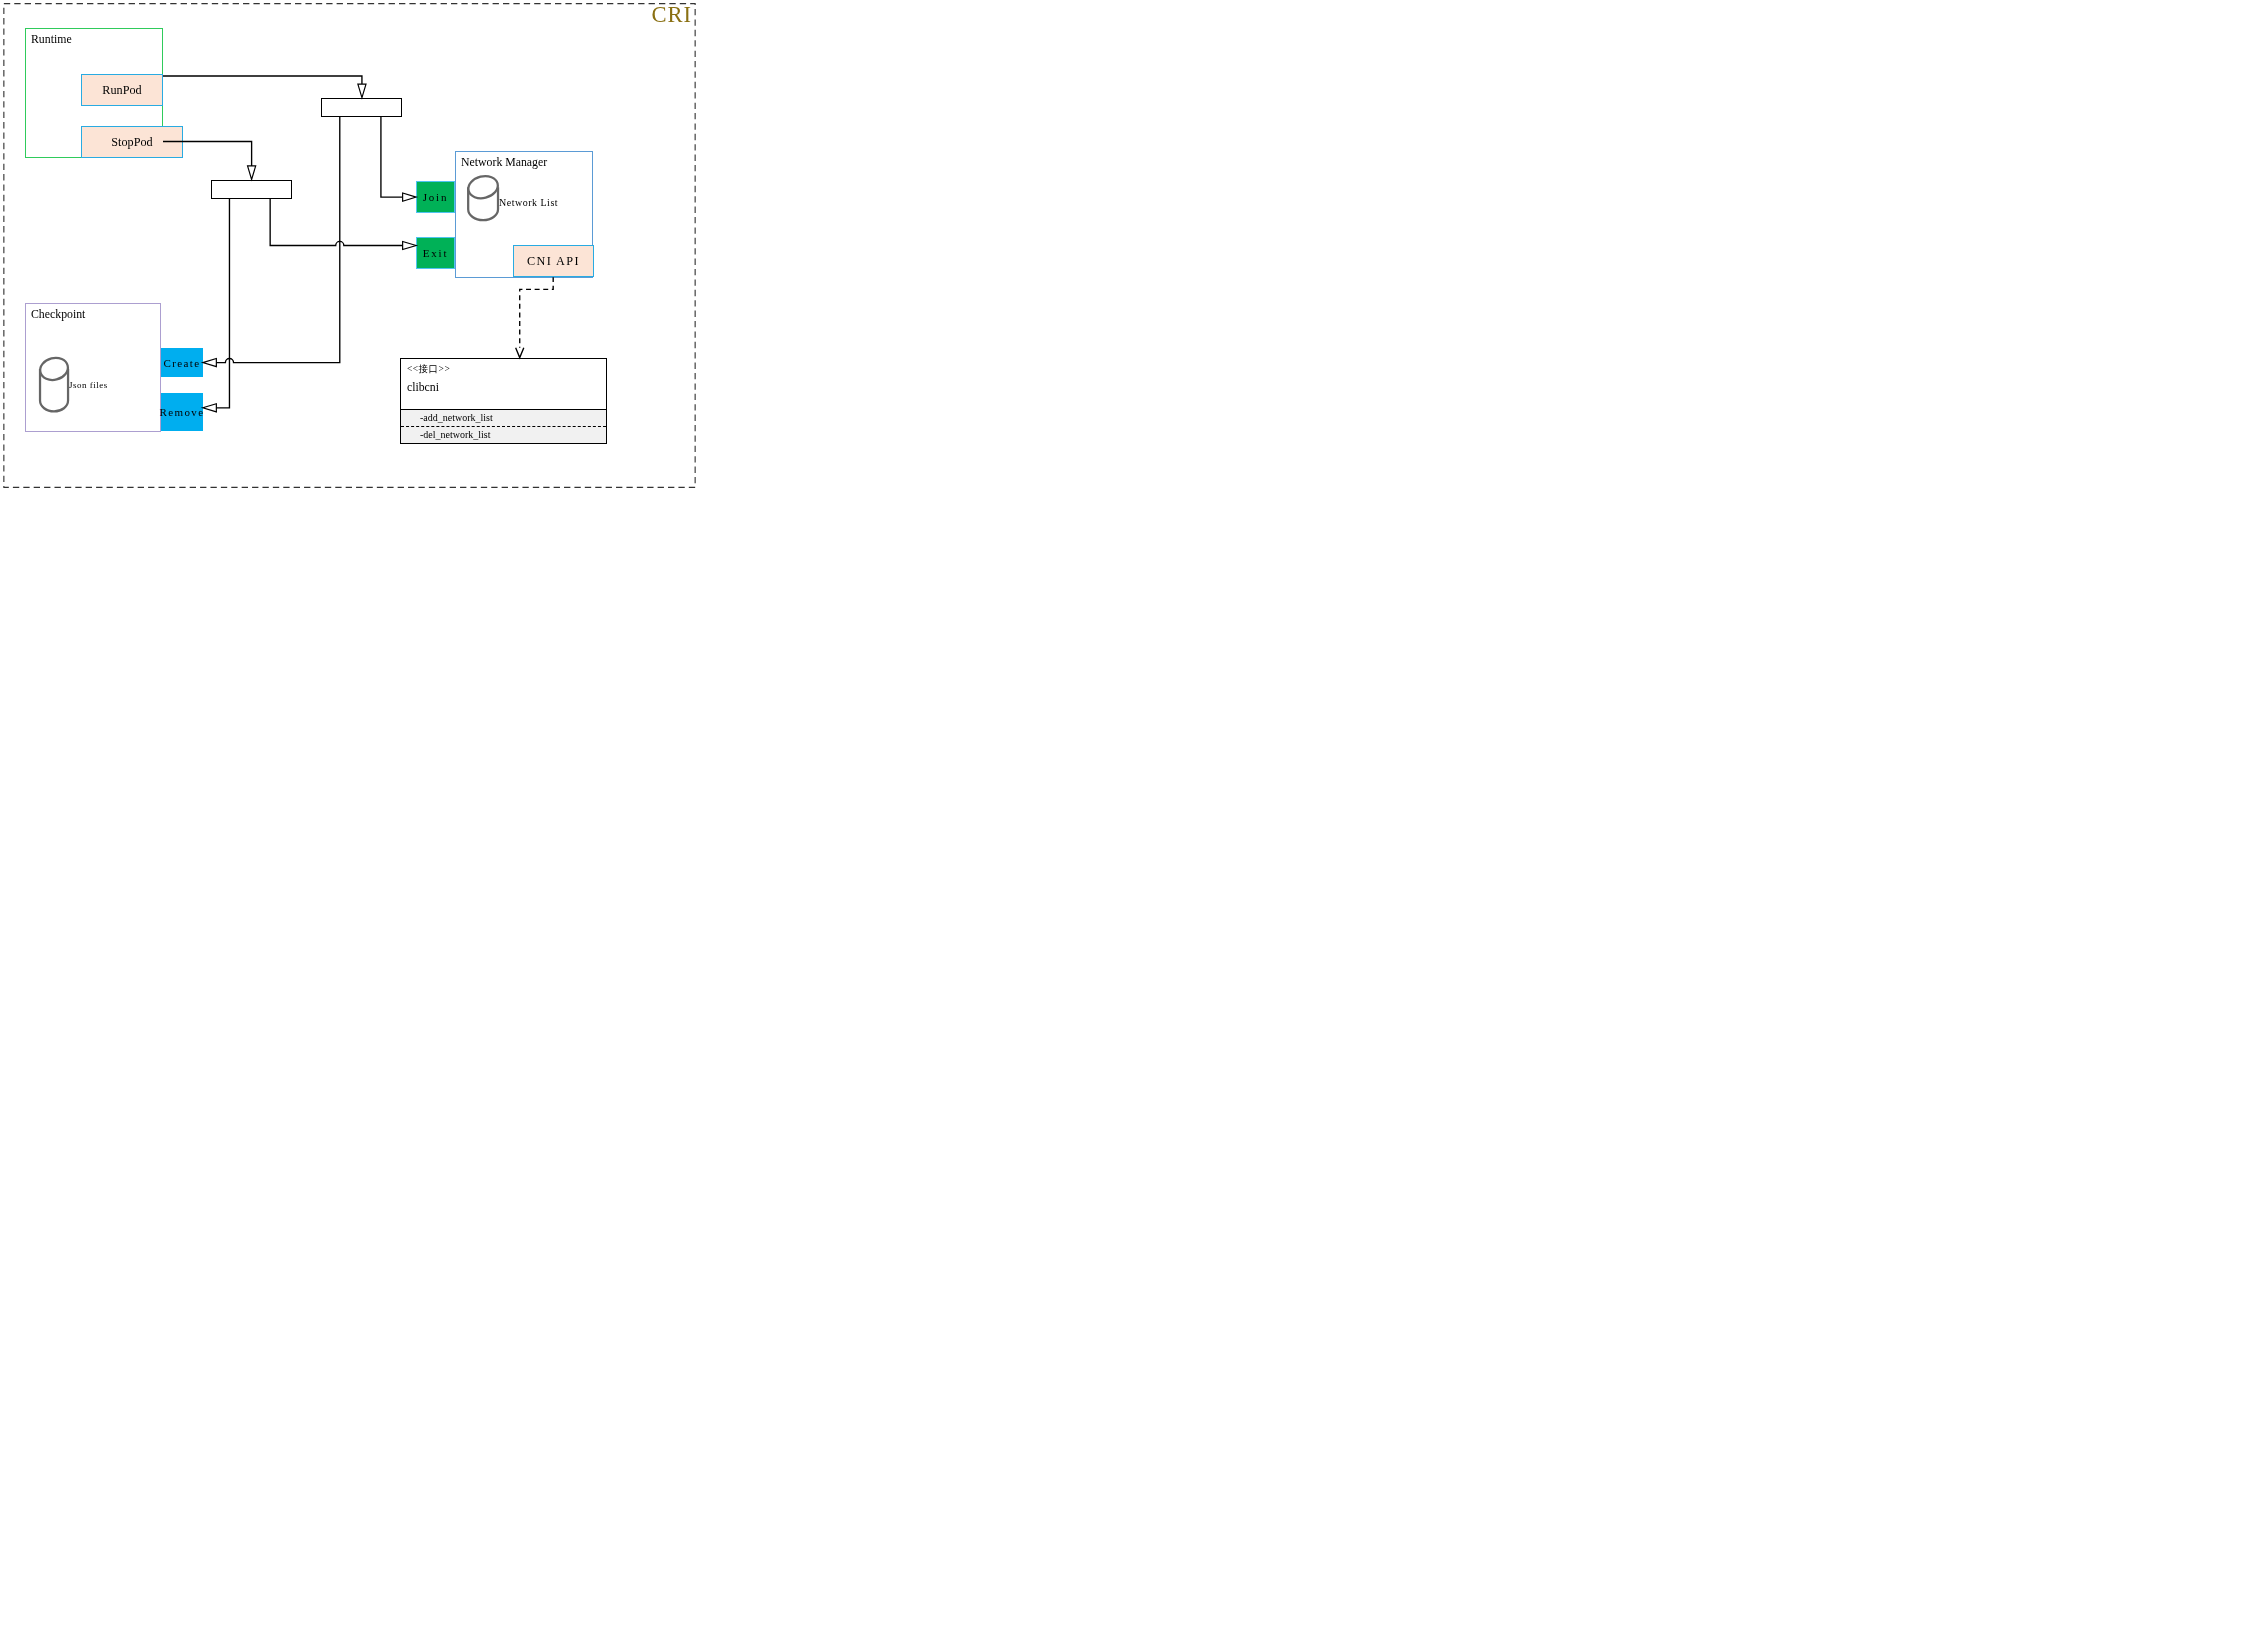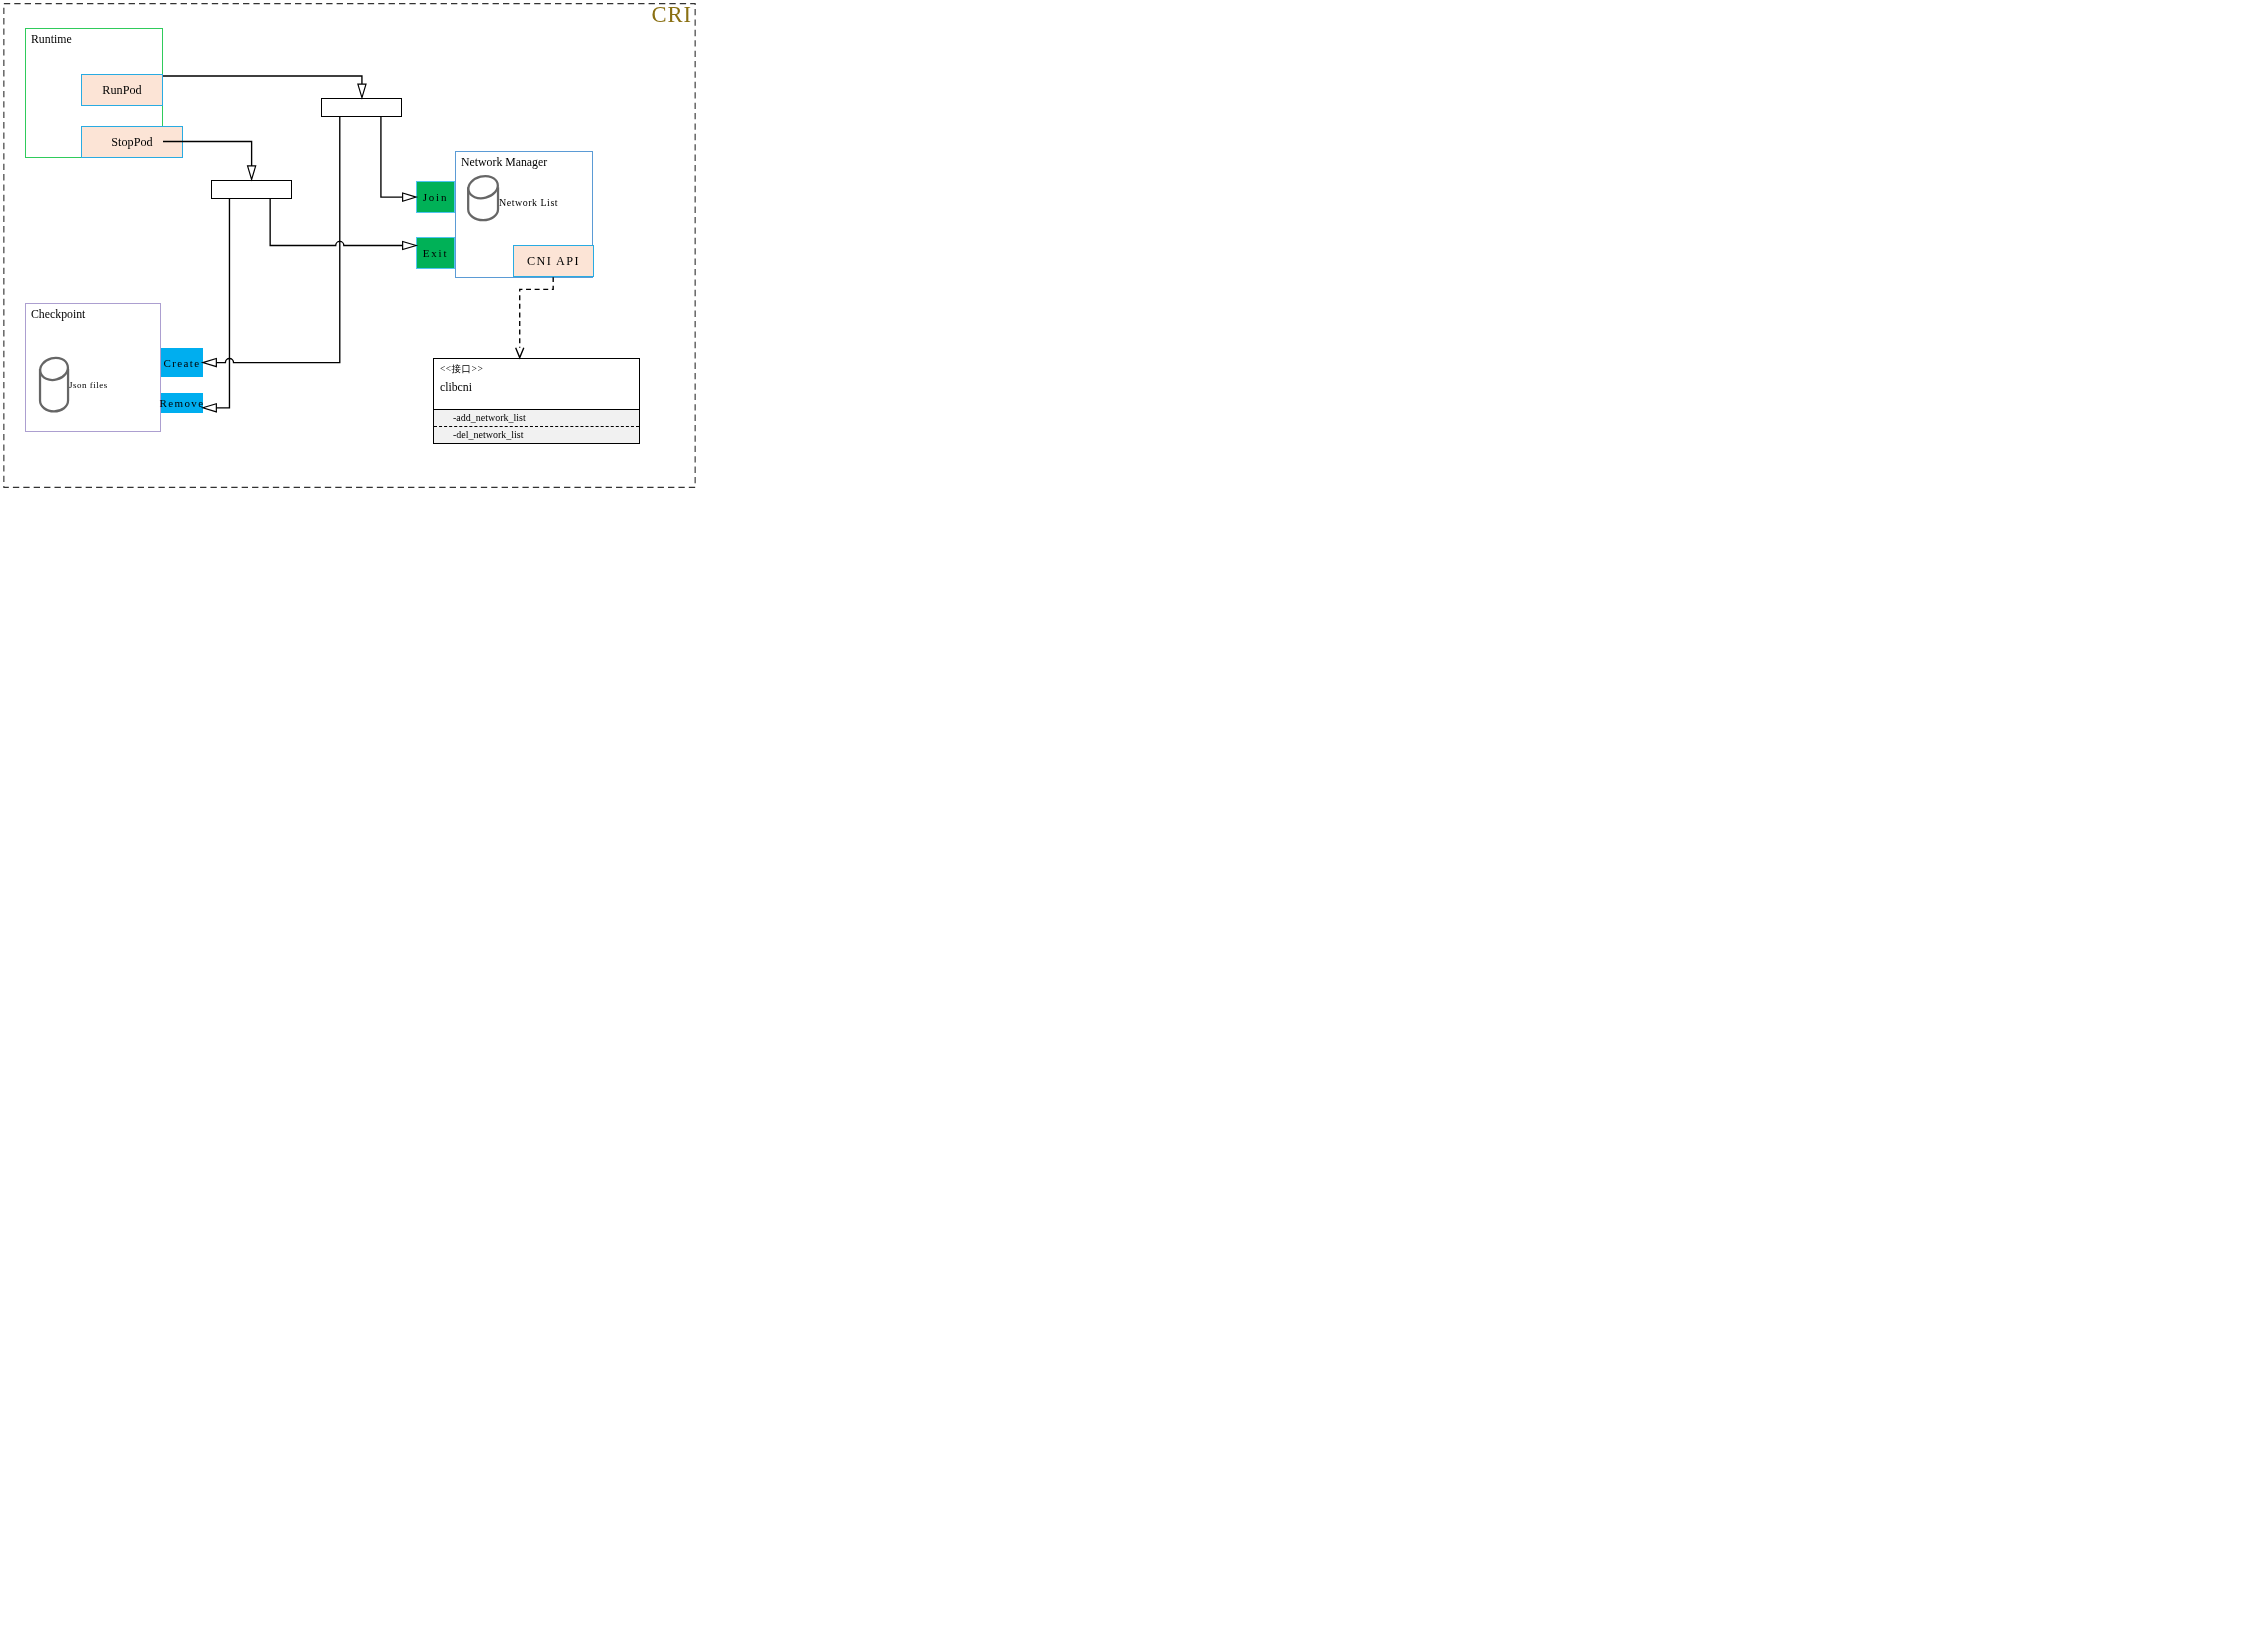--- a/index.html
+++ b/index.html
@@ -52,35 +52,35 @@
   .join{left:416px;top:181px;width:39px;height:32px;}
   .exit{left:416px;top:237px;width:39px;height:32px;}
 
   
   .action-blue{
     display:flex;align-items:center;justify-content:center;
     background:var(--button-blue);border:none;
     font-size:11px;letter-spacing:1.4px;z-index:2;
   }
   .create{left:161px;top:348px;width:42px;height:29px;}
-  .remove{left:161px;top:393px;width:42px;height:20px;}
+  .remove{left:161px;top:393px;width:42px;height:38px;}
 
   
   .connector-box{background:#fff;border:1.6px solid var(--line-black);z-index:3;}
   .cbox1{left:321px;top:98px;width:81px;height:19px;}
   .cbox2{left:211px;top:180px;width:81px;height:19px;}
 
   
   .cyl-label{font-size:10px;white-space:nowrap;z-index:2;letter-spacing:0.5px;}
   .nm-cyl-label{left:499px;top:197px;}
   .cp-cyl-label{left:69px;top:380px;font-size:9px;}
 
   
   .class-box{
-    left:433px;top:358px;width:207px;height:86px;
+    left:400px;top:358px;width:207px;height:86px;
     border:1.4px solid var(--line-black);background:#fff;z-index:2;
     display:flex;flex-direction:column;
   }
   .class-head{height:46px;padding:3.6px 0 0 5.9px;}
   .class-stereotype{font-size:9.5px;letter-spacing:0.5px;}
   .class-name{font-size:11.8px;margin-top:4.5px;}
   .class-methods{flex:1;background:var(--class-gray);border-top:1.8px solid var(--line-black);
     display:flex;flex-direction:column;}
   .class-method-row{flex:1;display:flex;align-items:center;padding-left:19px;font-size:10px;}
   .class-method-row.first{border-bottom:0.9px dashed var(--line-black);}

